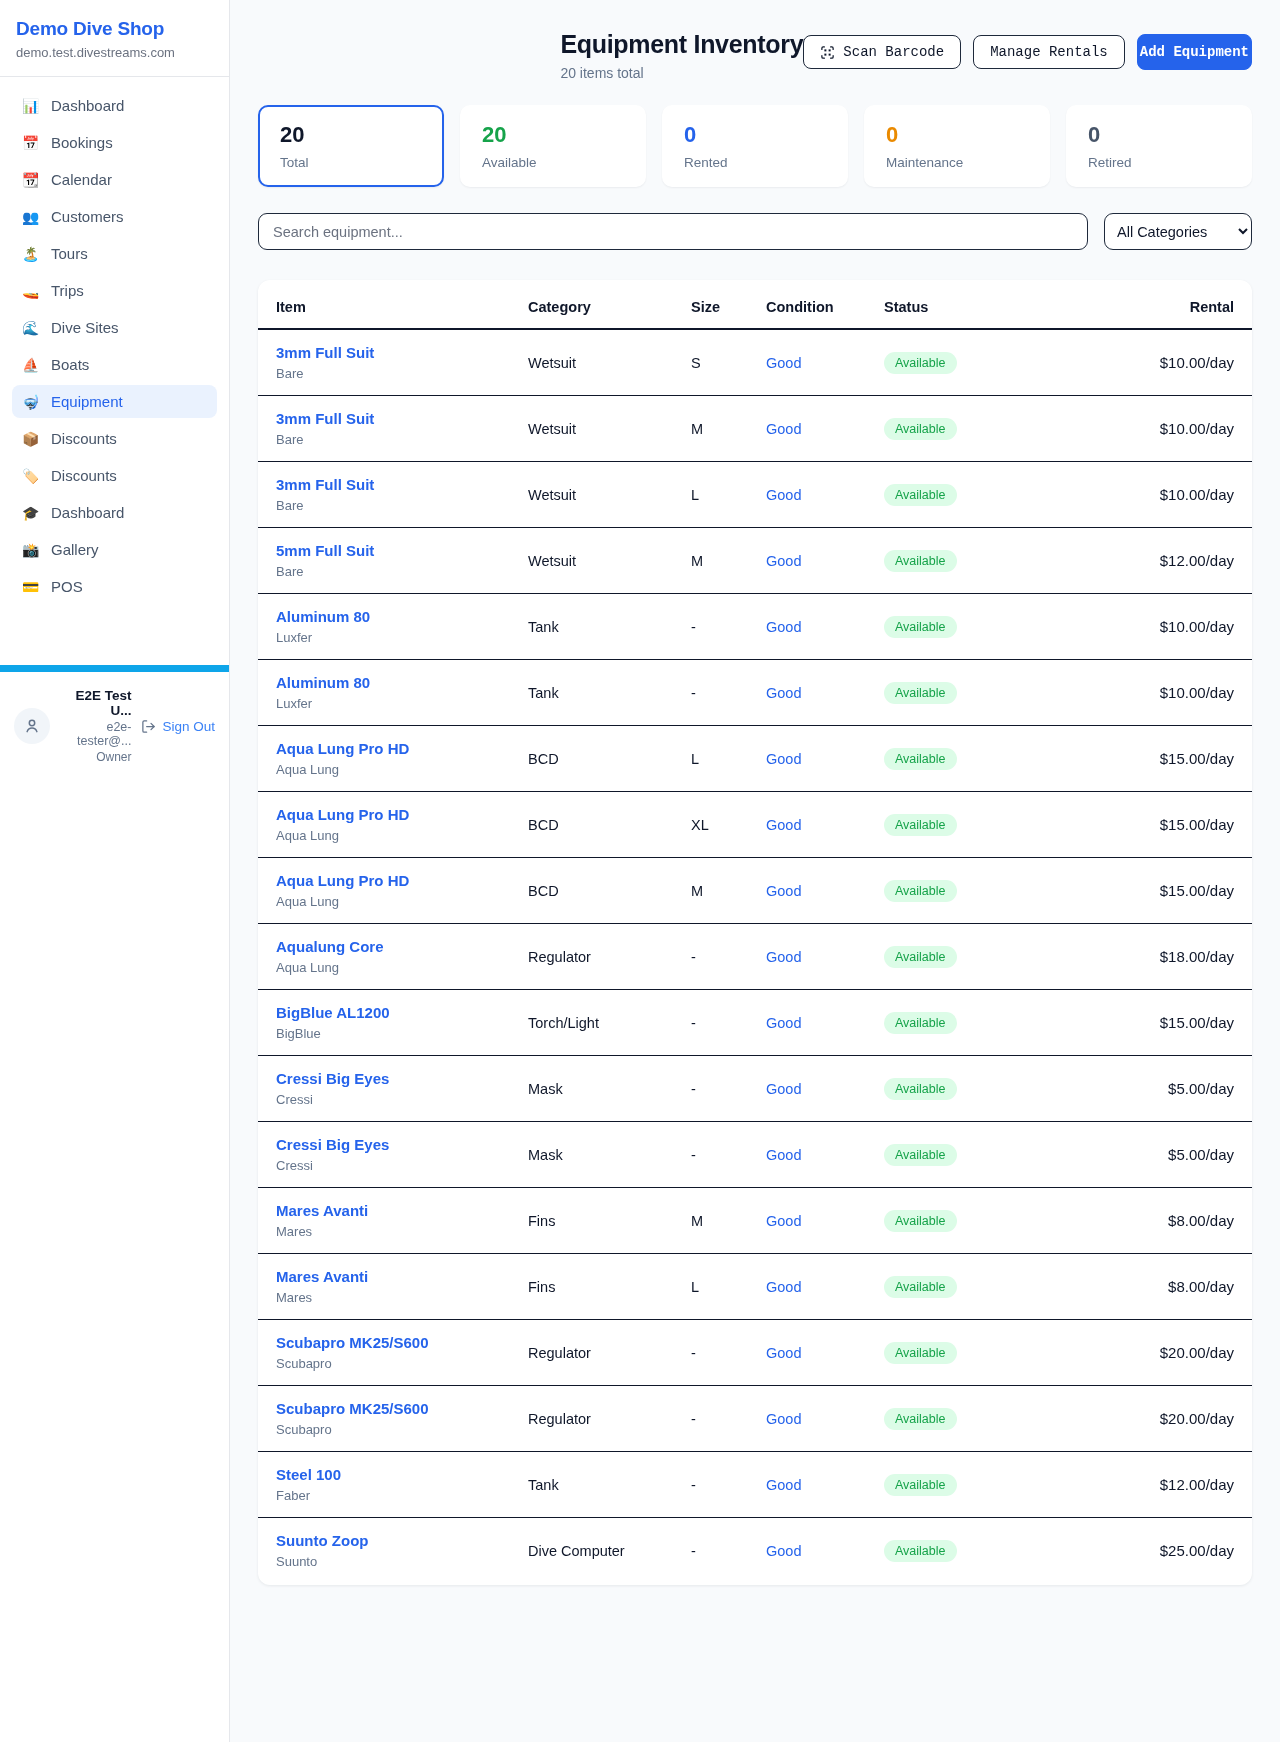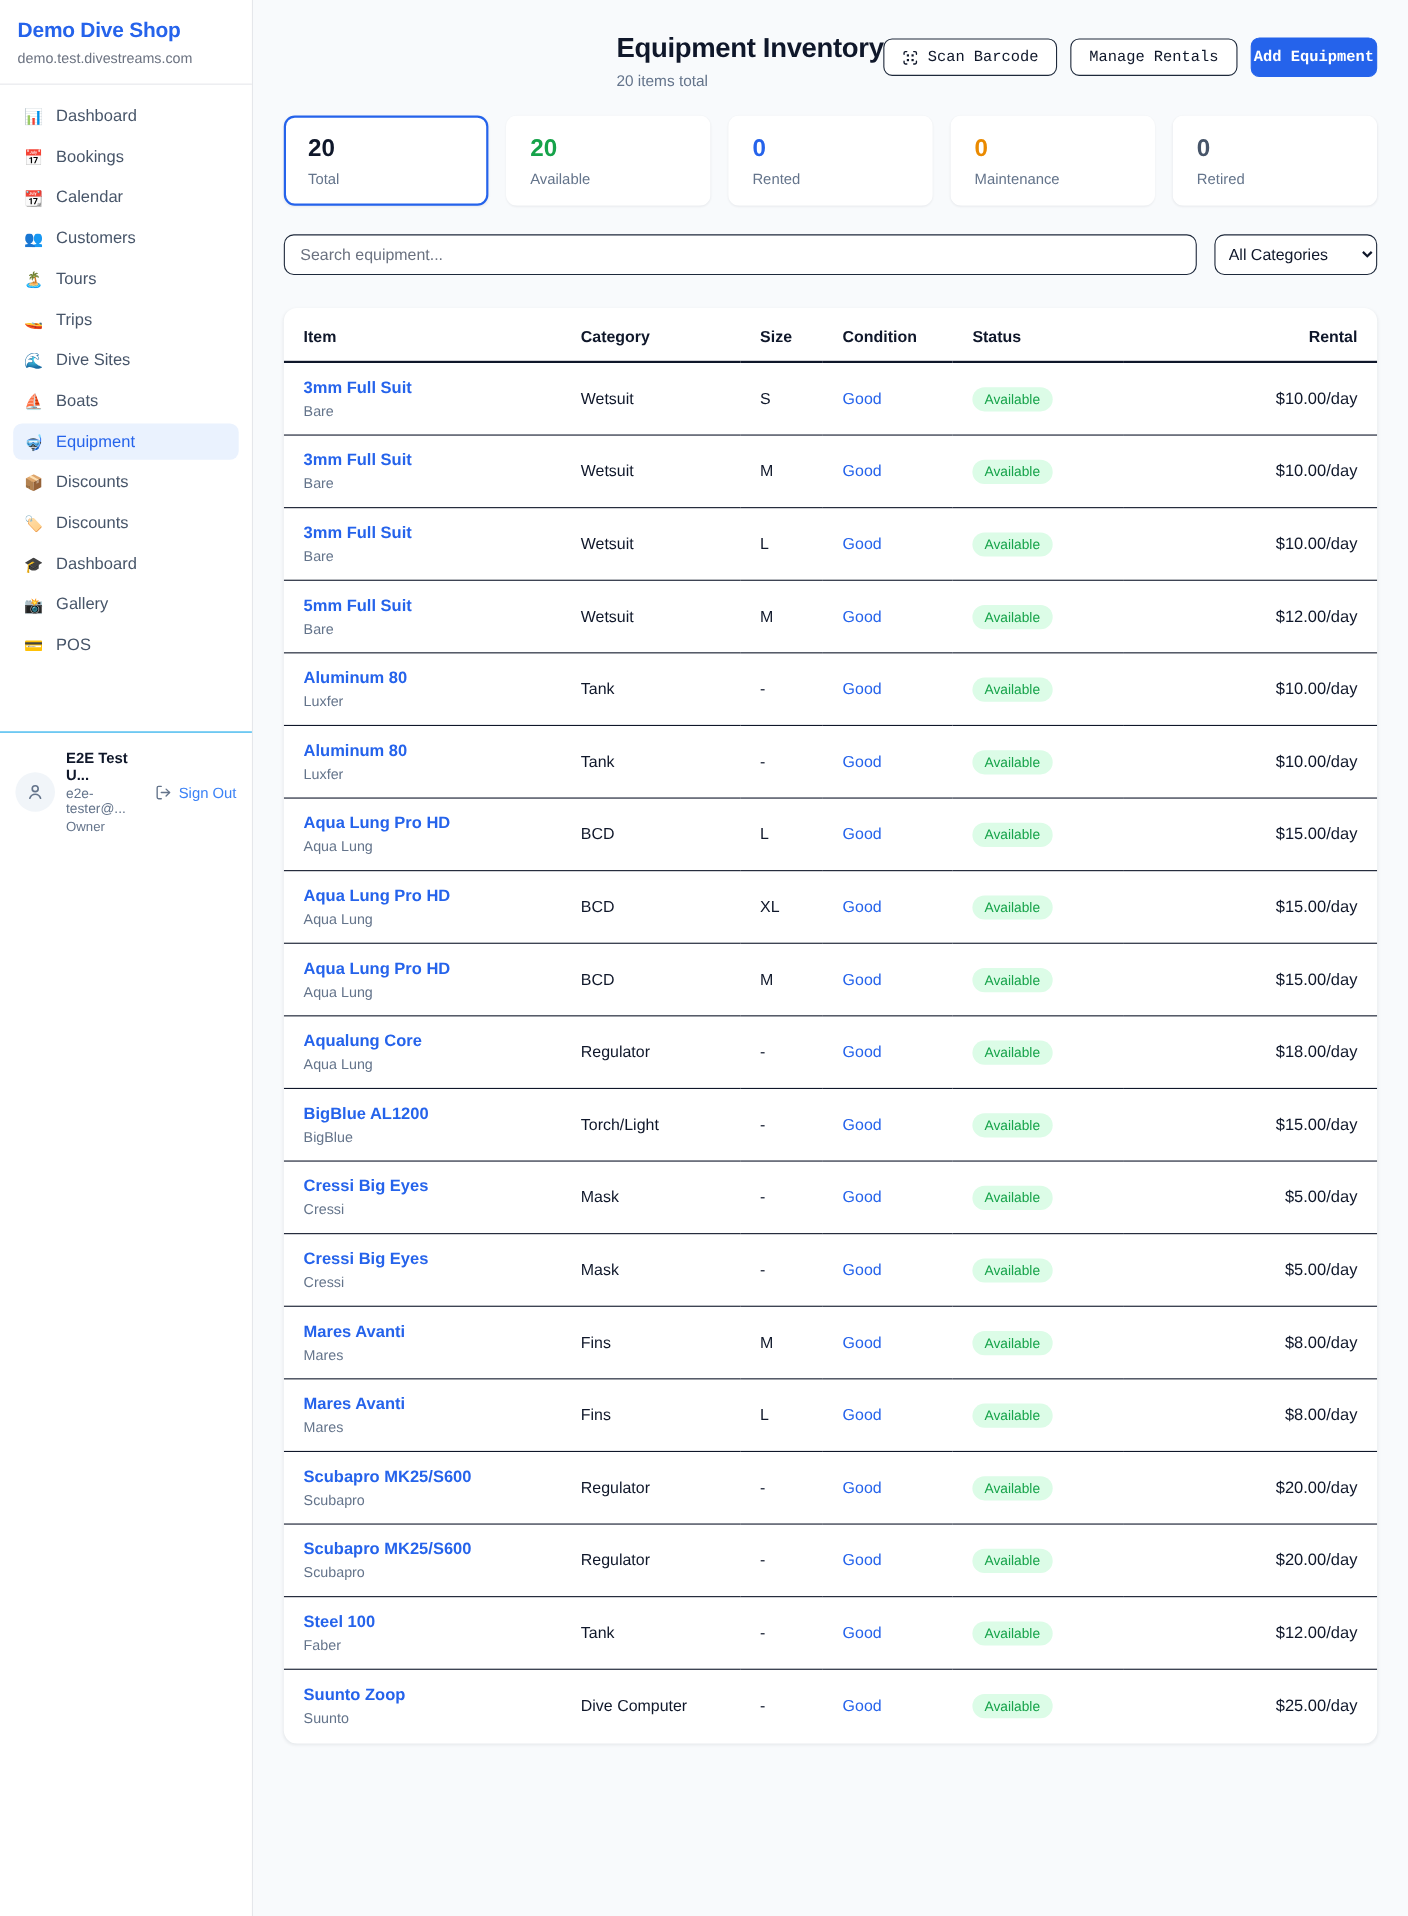--- a/index.html
+++ b/index.html
@@ -20,22 +20,22 @@
   .shop-domain { color:#6b7280; font-size:13px; margin-top:5px; }
   .nav { padding:12px 12px 0; }
   .nav-item {
     display:flex; align-items:center; gap:11px;
     padding:8px 10px; margin-bottom:4px; border-radius:8px;
     color:#475569; font-size:15px; cursor:pointer;
   }
   .nav-item.active { background:#eaf2fe; color:#2563eb; }
   .nav-icon { width:18px; font-size:14px; text-align:center; flex:0 0 18px; }
   .sb-user {
-    margin-top:58px; border-top:1px solid #0ea5e9;
-    padding:16px 14px; display:flex; align-items:center; gap:10px;
+    margin-top:58px; border-top:7px solid #0ea5e9;
+    padding:16px 14px; display:flex; align-items:center; gap:10px;text-align:right;
   }
   .avatar {
     width:36px; height:36px; border-radius:50%; background:#f1f5f9;
     display:flex; align-items:center; justify-content:center; flex:0 0 36px;
   }
   .user-meta { flex:1; min-width:0; }
   .user-name { font-size:13.5px; font-weight:700; color:#0f172a; }
   .user-email { font-size:12.5px; color:#64748b; margin-top:2px; }
   .user-role { font-size:12px; color:#64748b; margin-top:2px; }
   .sign-out {

